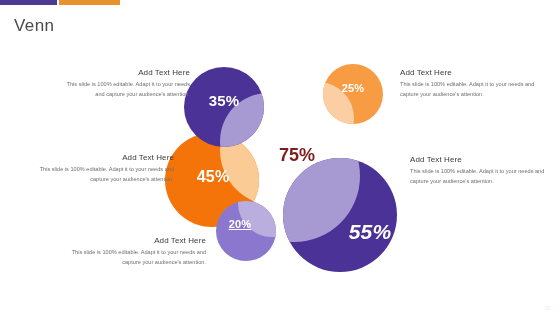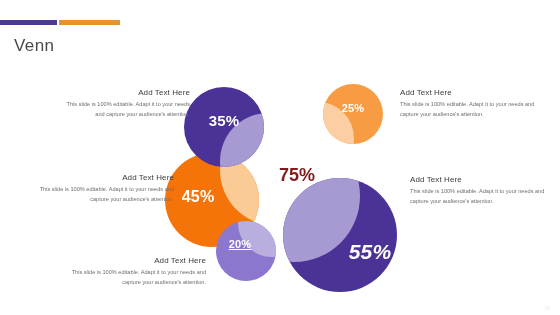--- a/index.html
+++ b/index.html
@@ -11,21 +11,20 @@
     width: 560px;
     height: 315px;
     overflow: hidden;
     font-family: "Liberation Sans", sans-serif;
     position: relative;
   }
   .slide {
     position: absolute;
     inset: 0;
     background: #ffffff;
-    margin-top: 20px;
   }
 
   
   .bar {
     position: absolute;
     top: 0;
     height: 5px;
   }
   .bar-purple { left: 0;    width: 57px;  background: #4a3a94; }
   .bar-orange { left: 59px; width: 61px;  background: #e8922e; }
@@ -53,21 +52,21 @@
   .pct {
     position: absolute;
     font-weight: bold;
     color: #ffffff;
     white-space: nowrap;
     transform: translate(-50%, -50%);
     letter-spacing: 0.2px;
   }
   .pct-35 { left: 224px; top: 100px; font-size: 15px; }
   .pct-25 { left: 353px; top: 88px;  font-size: 11px; }
-  .pct-45 { left: 198px; top: 177px; font-size: 16px; }
+  .pct-45 { left: 213px; top: 177px; font-size: 16px; }
   .pct-20 { left: 240px; top: 224px; font-size: 11px; color:#ffffff;text-decoration:underline; }
   .pct-55 { left: 370px; top: 232px; font-size: 21px; font-style: italic; }
   .pct-75 {
     position: absolute;
     left: 297px; top: 155px;
     transform: translate(-50%, -50%);
     font-size: 18px;
     font-weight: bold;
     color: #7f1d1d;
     white-space: nowrap;

